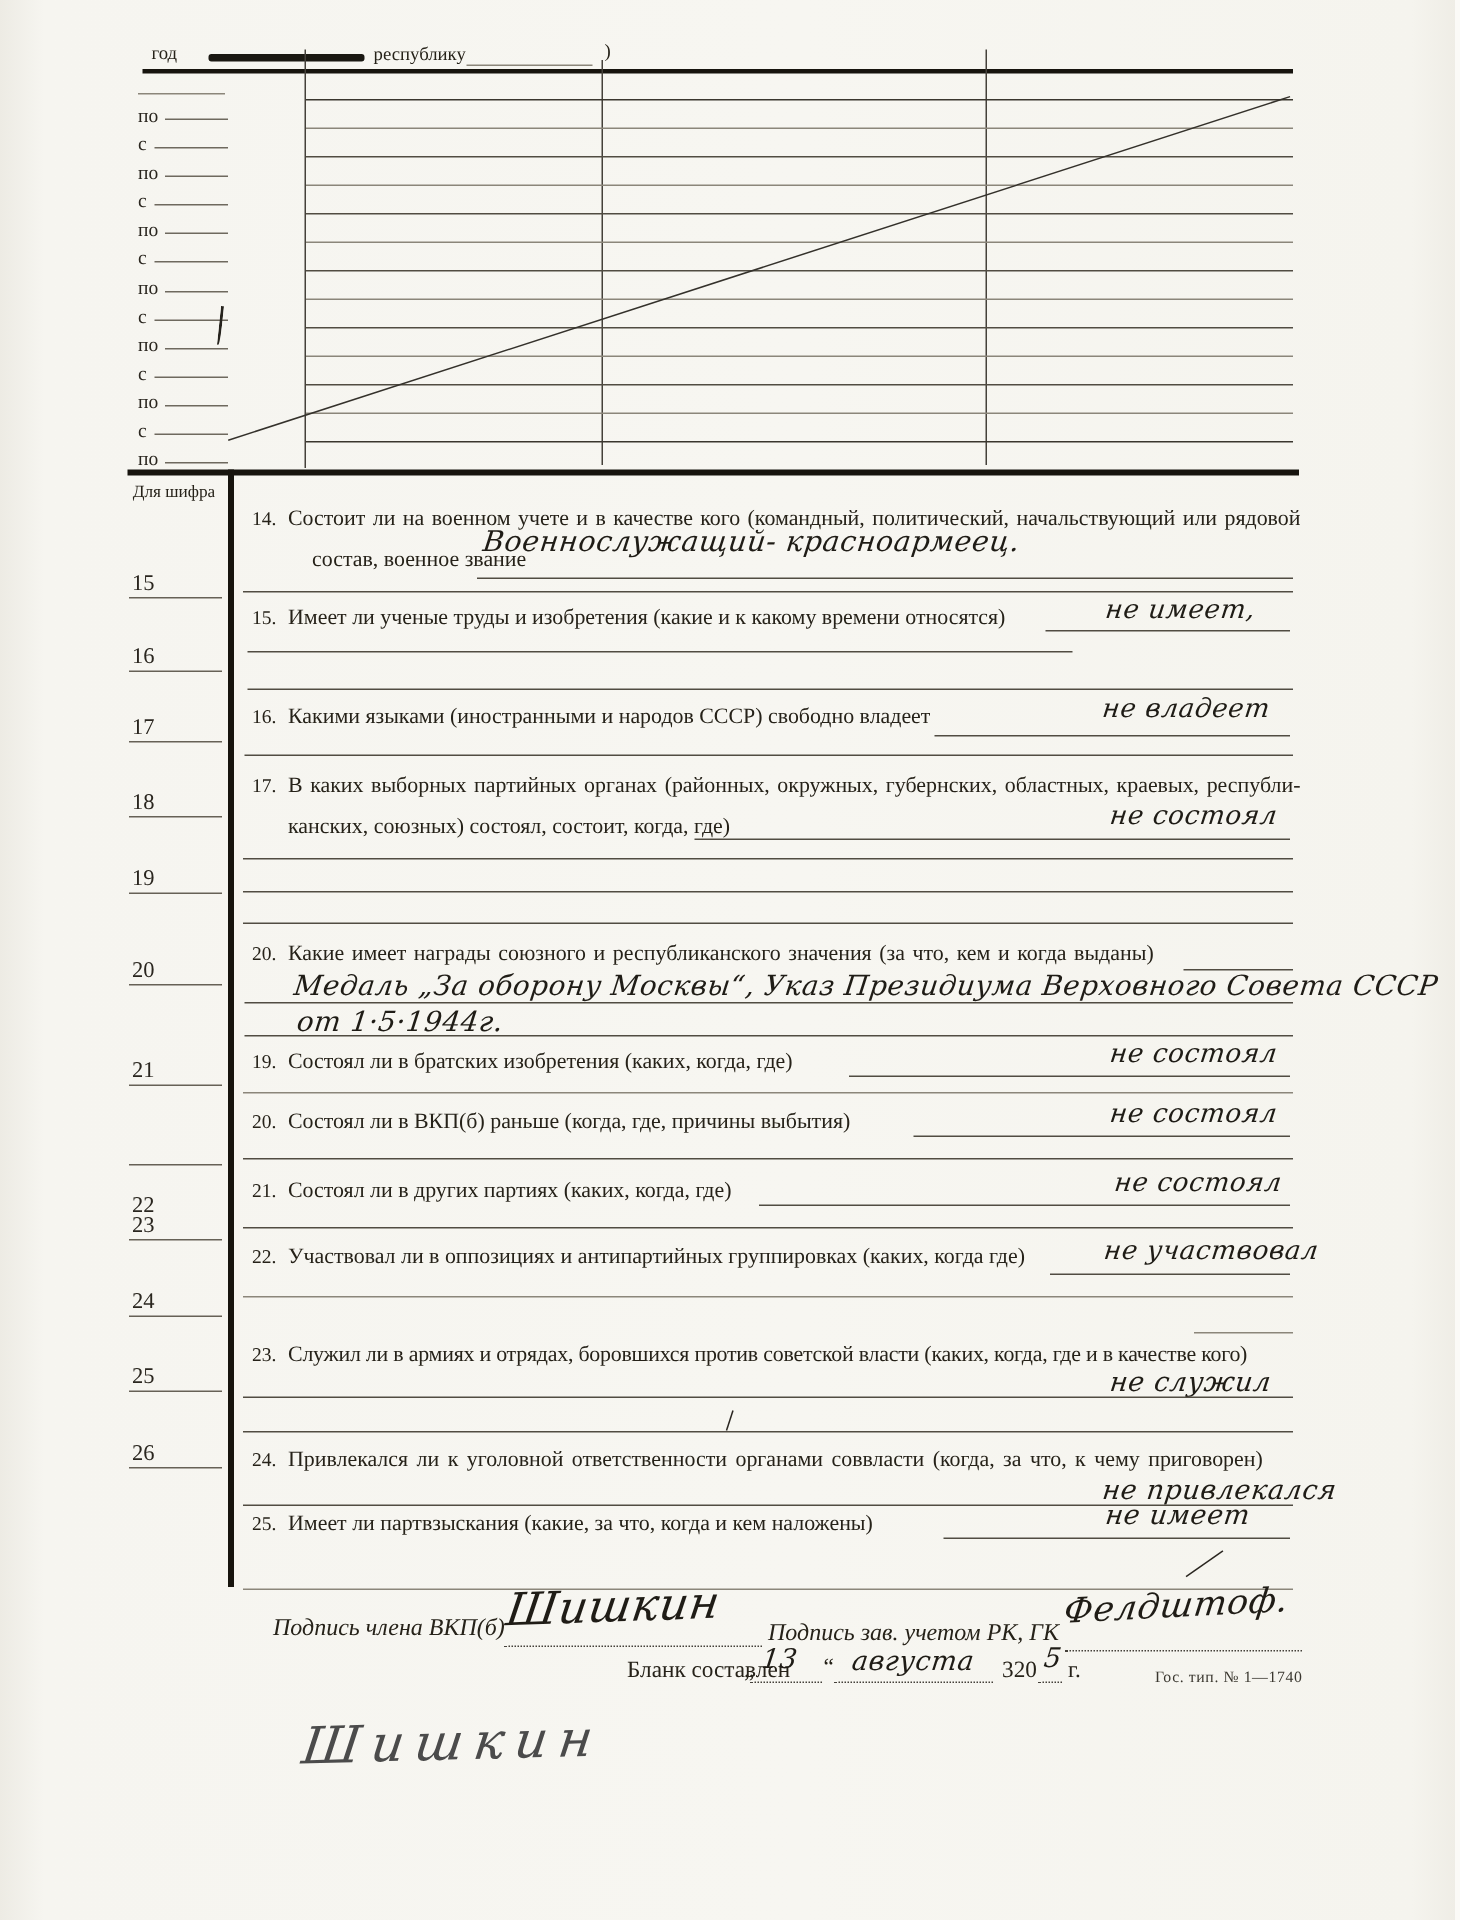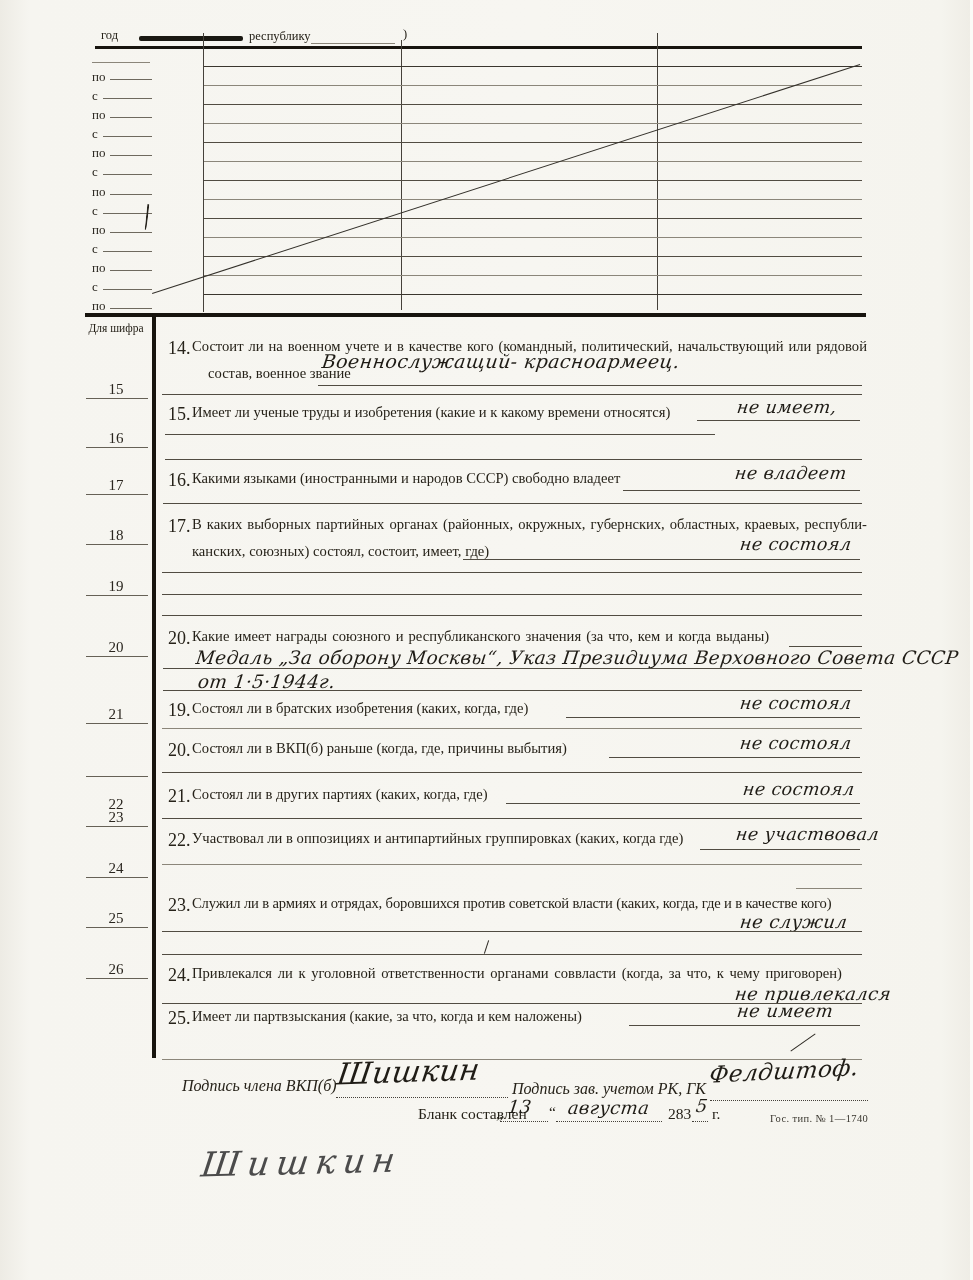--- a/index.html
+++ b/index.html
@@ -2,35 +2,35 @@
 <html><head>
 <meta charset="utf-8">
 <style>
   html,body{margin:0;padding:0;background:#fbfaf7;}
   #page{position:relative;width:970px;height:1280px;overflow:hidden;
         background:linear-gradient(90deg,#edebe4 0,#f6f5f0 3%,#f7f6f1 55%,#f5f4ee 97%,#efede6 100%);
         font-family:"Liberation Serif",serif;}
   .abs{position:absolute;}
   .print{font-family:"Liberation Serif",serif;color:#262219;white-space:nowrap;}
   .qline{font-size:14.6px;line-height:17px;}
-  .qnum{font-size:18px;}
+  .qnum{font-size:13px;}
   .small{font-size:12.5px;}
   .ital{font-style:italic;}
   .hand{position:absolute;font-family:"DejaVu Serif",serif;font-style:italic;color:#1f1c16;
         white-space:nowrap;transform:skewX(-7deg);letter-spacing:.4px;}
   .line{position:absolute;border-top:1px solid #514c42;height:0;}
   .lt{border-top-color:#8b867a;}
   .dk{border-top-width:1.6px;border-top-color:#3a362e;}
   .dot{position:absolute;border-top:1.5px dotted #45413a;height:0;}
   .rule{position:absolute;background:#17140e;}
   .vthin{position:absolute;border-left:1.3px solid #45413a;width:0;}
   .stub{position:absolute;display:flex;width:60px;height:19px;align-items:flex-end;}
   .stub span{font-size:13px;line-height:13px;color:#2a261f;}
   .sline{flex:1;border-bottom:1px solid #6e695e;margin:0 0 3px 5px;}
-  .cnum{position:absolute;width:56px;text-align:center;font-size:15px;color:#2a261f;}
+  .cnum{position:absolute;width:56px;text-align:left;font-size:15px;color:#2a261f;}
   .cipher-line{position:absolute;border-top:1px solid #666156;height:0;width:62px;left:86px;}
 </style>
 </head>
 <body>
 
 <div id="page">
 
   <div>
     <span class="abs print small" style="left:101px;top:28px;">год</span>
     <div class="abs" style="left:139px;top:36px;width:104px;height:5px;background:#1a1812;border-radius:2px;"></div>
@@ -163,21 +163,21 @@
     <div class="line" style="left:165px;top:459px;width:697px;"></div>
 
     <span class="abs print qnum" style="left:168px;top:470px;">16.</span>
     <span class="abs print qline" style="left:192px;top:470px;">Какими языками (иностранными и народов СССР) свободно владеет</span>
     <span class="hand" style="left:735px;top:463px;font-size:17.5px;">не владеет</span>
     <div class="line" style="left:623px;top:490px;width:237px;"></div>
     <div class="line" style="left:163px;top:503px;width:699px;"></div>
 
     <span class="abs print qnum" style="left:168px;top:516px;">17.</span>
     <span class="abs print qline" style="left:192px;top:516px;word-spacing:1.4px;">В каких выборных партийных органах (районных, окружных, губернских, областных, краевых, республи-</span>
-    <span class="abs print qline" style="left:192px;top:543px;">канских, союзных) состоял, состоит, имеет, где)</span>
+    <span class="abs print qline" style="left:192px;top:543px;">канских, союзных) состоял, состоит, когда, где)</span>
     <span class="hand" style="left:740px;top:534px;font-size:17.5px;">не состоял</span>
     <div class="line" style="left:463px;top:559px;width:397px;"></div>
     <div class="line" style="left:162px;top:572px;width:700px;"></div>
     <div class="line" style="left:162px;top:594px;width:700px;"></div>
     <div class="line" style="left:162px;top:615px;width:700px;"></div>
 
     <span class="abs print qnum" style="left:168px;top:628px;">20.</span>
     <span class="abs print qline" style="left:192px;top:628px;word-spacing:1.4px;">Какие имеет награды союзного и республиканского значения (за что, кем и когда выданы)</span>
     <div class="line" style="left:789px;top:646px;width:73px;"></div>
     <span class="hand" style="left:196px;top:647px;font-size:18.5px;">Медаль „За оборону Москвы“, Указ Президиума Верховного Совета СССР</span>
@@ -240,21 +240,21 @@
     <div class="abs" style="left:788px;top:1042px;width:30px;border-top:1.6px solid #2a2620;transform:rotate(-35deg);"></div>
     <div class="dot" style="left:710px;top:1100px;width:158px;"></div>
 
     <span class="abs print" style="left:418px;top:1105px;font-size:15.5px;">Бланк составлен</span>
     <span class="abs print" style="left:496px;top:1105px;font-size:15.5px;">„</span>
     <span class="hand" style="left:508px;top:1096px;font-size:18px;">13</span>
     <span class="abs print" style="left:549px;top:1103px;font-size:15.5px;">“</span>
     <span class="hand" style="left:568px;top:1097px;font-size:18px;">августа</span>
     <div class="dot" style="left:500px;top:1121px;width:48px;"></div>
     <div class="dot" style="left:556px;top:1121px;width:106px;"></div>
-    <span class="abs print" style="left:668px;top:1105px;font-size:15.5px;">283</span>
+    <span class="abs print" style="left:668px;top:1105px;font-size:15.5px;">320</span>
     <span class="hand" style="left:696px;top:1095px;font-size:18px;">5</span>
     <div class="dot" style="left:692px;top:1121px;width:16px;"></div>
     <span class="abs print" style="left:712px;top:1105px;font-size:15.5px;">г.</span>
 
     <span class="abs print" style="left:770px;top:1113px;font-size:10.5px;letter-spacing:.4px;color:#3a372f;">Гос. тип. № 1—1740</span>
 
     <span class="hand" style="left:202px;top:1142px;font-size:34px;letter-spacing:7px;color:#4b4b4b;transform:skewX(-9deg) rotate(-1.5deg);">Шишкин</span>
   </div>
 
 </div>

